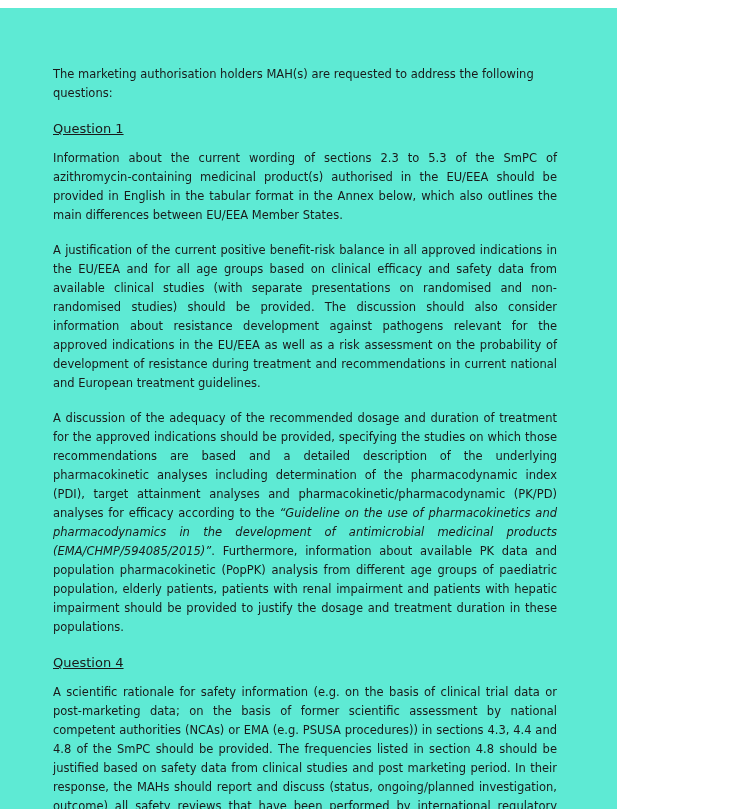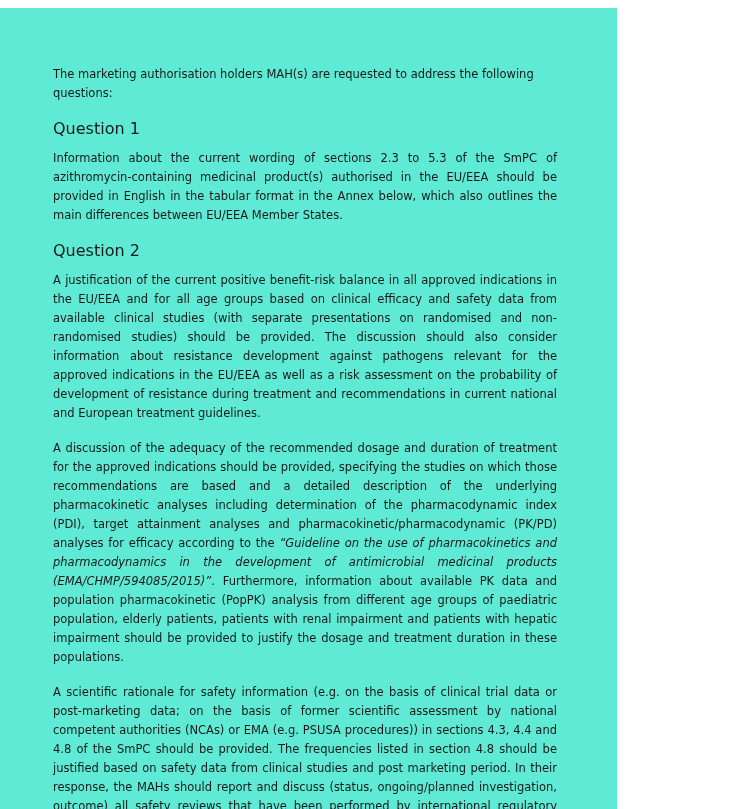--- a/index.html
+++ b/index.html
@@ -25,39 +25,40 @@
   .intro,
   .q-body {
     font-size: 11.5px;
     line-height: 19px;
     margin: 0 0 16px 0;
   }
   .q-body {
     text-align: justify;
   }
   .q-heading {
-    font-size: 16px;
+    font-size: 13px;
     line-height: 19px;
     font-weight: normal;
+    text-decoration: underline;
     margin: 0 0 11px 0;
   }
   .q-body em {
     font-style: italic;
   }
 </style>
 </head>
 <body>
 
 <main class="page">
 
   <p class="intro">The marketing authorisation holders MAH(s) are requested to address the following questions:</p>
 
   <h2 class="q-heading">Question 1</h2>
   <p class="q-body">Information about the current wording of sections 2.3 to 5.3 of the SmPC of azithromycin-containing medicinal product(s) authorised in the EU/EEA should be provided in English in the tabular format in the Annex below, which also outlines the main differences between EU/EEA Member States.</p>
 
-  <h2 class="q-heading">Question 2</h2>
   <p class="q-body">A justification of the current positive benefit-risk balance in all approved indications in the EU/EEA and for all age groups based on clinical efficacy and safety data from available clinical studies (with separate presentations on randomised and non-randomised studies) should be provided. The discussion should also consider information about resistance development against pathogens relevant for the approved indications in the EU/EEA as well as a risk assessment on the probability of development of resistance during treatment and recommendations in current national and European treatment guidelines.</p>
 
   <p class="q-body"><span>A discussion of the adequacy of the recommended dosage and duration of treatment for the approved indications should be provided, specifying the studies on which those recommendations are based and a detailed description of the underlying pharmacokinetic analyses including determination of the pharmacodynamic index (PDI), target attainment analyses and pharmacokinetic/pharmacodynamic (PK/PD) analyses for efficacy according to the </span><em>“Guideline on the use of pharmacokinetics and pharmacodynamics in the development of antimicrobial medicinal products (EMA/CHMP/594085/2015)”</em><span>. Furthermore, information about available PK data and population pharmacokinetic (PopPK) analysis from different age groups of paediatric population, elderly patients, patients with renal impairment and patients with hepatic impairment should be provided to justify the dosage and treatment duration in these populations.</span></p>
 
+  <h2 class="q-heading">Question 4</h2>
   <p class="q-body">A scientific rationale for safety information (e.g. on the basis of clinical trial data or post-marketing data; on the basis of former scientific assessment by national competent authorities (NCAs) or EMA (e.g. PSUSA procedures)) in sections 4.3, 4.4 and 4.8 of the SmPC should be provided. The frequencies listed in section 4.8 should be justified based on safety data from clinical studies and post marketing period. In their response, the MAHs should report and discuss (status, ongoing/planned investigation, outcome) all safety reviews that have been performed by international regulatory authorities (if not already discussed at EU/EEA-level e.g. as part of variations, renewals and PSUSA or signal procedures). If there is any relevant late-breaking safety information (or aspects assessed in former EU/EEA assessments that have changed by now), please also discuss whether these should be reflected in the SmPC.</p>
 
 </main>
 
 </body></html>

